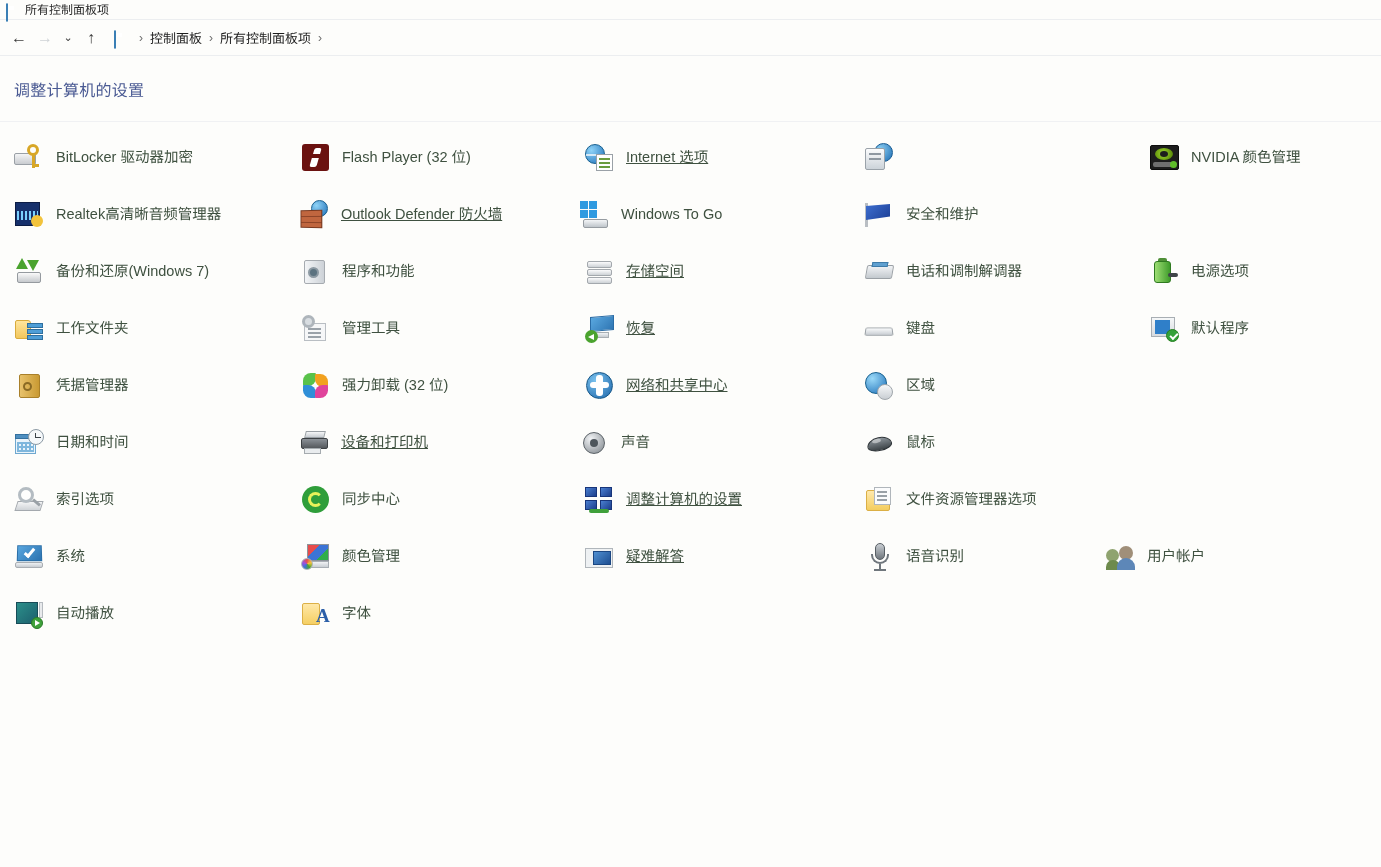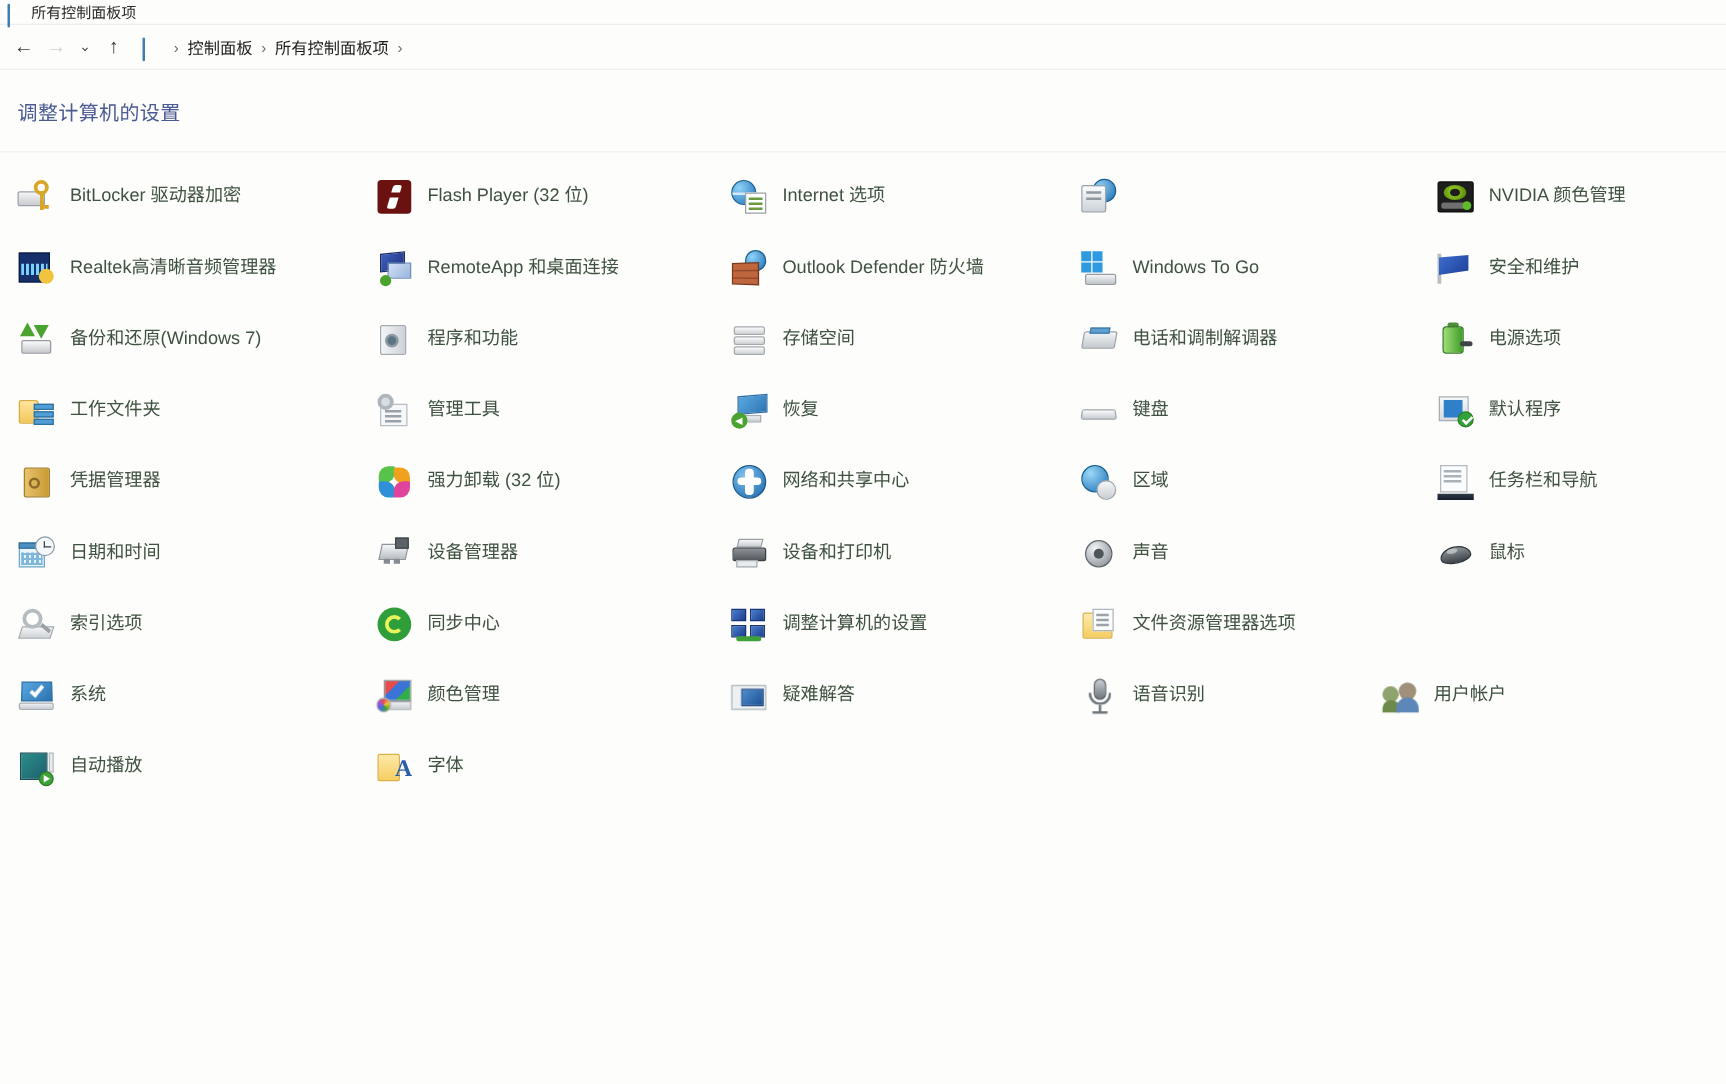--- a/index.html
+++ b/index.html
@@ -154,21 +154,21 @@
     position: relative;
   }
   .item-label {
     font-size: 14.5px;
     color: #3f5140;
     line-height: 1.32;
     padding-top: 6px;
     max-width: 210px;
     word-break: break-word;
   }
-  .cell.c2 .item-label { max-width: 228px; }
+  .cell.c2 .item-label { max-width: 228px; text-decoration: underline; }
   .cell.c3 .item-label { max-width: 225px; }
   .cell.c4 .item-label { max-width: 212px; }
 
   
   .ic { position:absolute; box-sizing:border-box; }
 
   
   .i-bitlocker .d { left:0; top:11px; width:22px; height:12px; background:linear-gradient(180deg,#f4f5f6,#c9ccd0); border:1px solid #9aa0a6; border-radius:2px;}
   .i-bitlocker .k { left:13px; top:2px; width:12px; height:12px; border:3px solid #d8a727; border-radius:50%; background:transparent;}
   .i-bitlocker .s { left:18px; top:12px; width:3px; height:14px; background:#d8a727;}
@@ -494,30 +494,20 @@
     <div class="cell c0">
       <div class="item">
         <span class="item-icon i-realtek">
           <span class="ic bg"></span>
             <span class="ic w"></span>
             <span class="ic n"></span>
         </span>
         <span class="item-label">Realtek高清晰音频管理器</span>
       </div>
     </div>
-    <div class="cell c1">
-      <div class="item">
-        <span class="item-icon i-remote">
-          <span class="ic m"></span>
-            <span class="ic m2"></span>
-            <span class="ic g"></span>
-        </span>
-        <span class="item-label">RemoteApp 和桌面连接</span>
-      </div>
-    </div>
     <div class="cell c2">
       <div class="item">
         <span class="item-icon i-firewall">
           <span class="ic g"></span>
             <span class="ic w"></span>
         </span>
         <span class="item-label">Outlook Defender 防火墙</span>
       </div>
     </div>
     <div class="cell c3">
@@ -679,61 +669,38 @@
         <span class="item-label">网络和共享中心</span>
       </div>
     </div>
     <div class="cell c3">
       <div class="item">
         <span class="item-icon i-region">
           <span class="ic g"></span>
             <span class="ic d"></span>
         </span>
         <span class="item-label">区域</span>
-      </div>
-    </div>
-    <div class="cell c4">
-      <div class="item">
-        <span class="item-icon i-taskbar">
-          <span class="ic p"></span>
-            <span class="ic l1"></span>
-            <span class="ic l2"></span>
-            <span class="ic l3"></span>
-            <span class="ic bar"></span>
-        </span>
-        <span class="item-label">任务栏和导航</span>
       </div>
     </div>
   </div>
 
   <div class="row">
     <div class="cell c0">
       <div class="item">
         <span class="item-icon i-datetime">
           <span class="ic cal"></span>
             <span class="ic hdr"></span>
             <span class="ic grid2"></span>
             <span class="ic clock"></span>
             <span class="ic hand"></span>
             <span class="ic hand2"></span>
         </span>
         <span class="item-label">日期和时间</span>
       </div>
     </div>
-    <div class="cell c1">
-      <div class="item">
-        <span class="item-icon i-devmgr">
-          <span class="ic b"></span>
-            <span class="ic t"></span>
-            <span class="ic p1"></span>
-            <span class="ic p2"></span>
-        </span>
-        <span class="item-label">设备管理器</span>
-      </div>
-    </div>
     <div class="cell c2">
       <div class="item">
         <span class="item-icon i-printer">
           <span class="ic top"></span>
             <span class="ic b"></span>
             <span class="ic o"></span>
         </span>
         <span class="item-label">设备和打印机</span>
       </div>
     </div>

